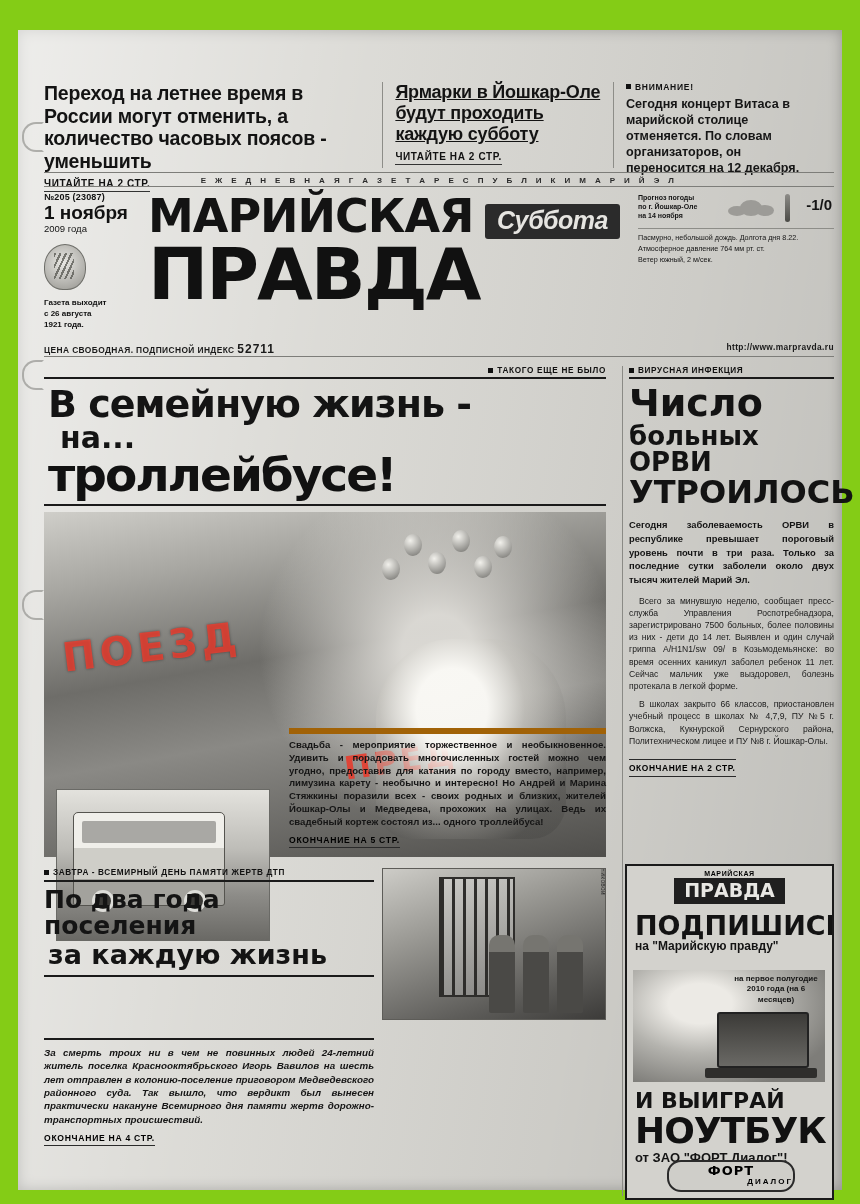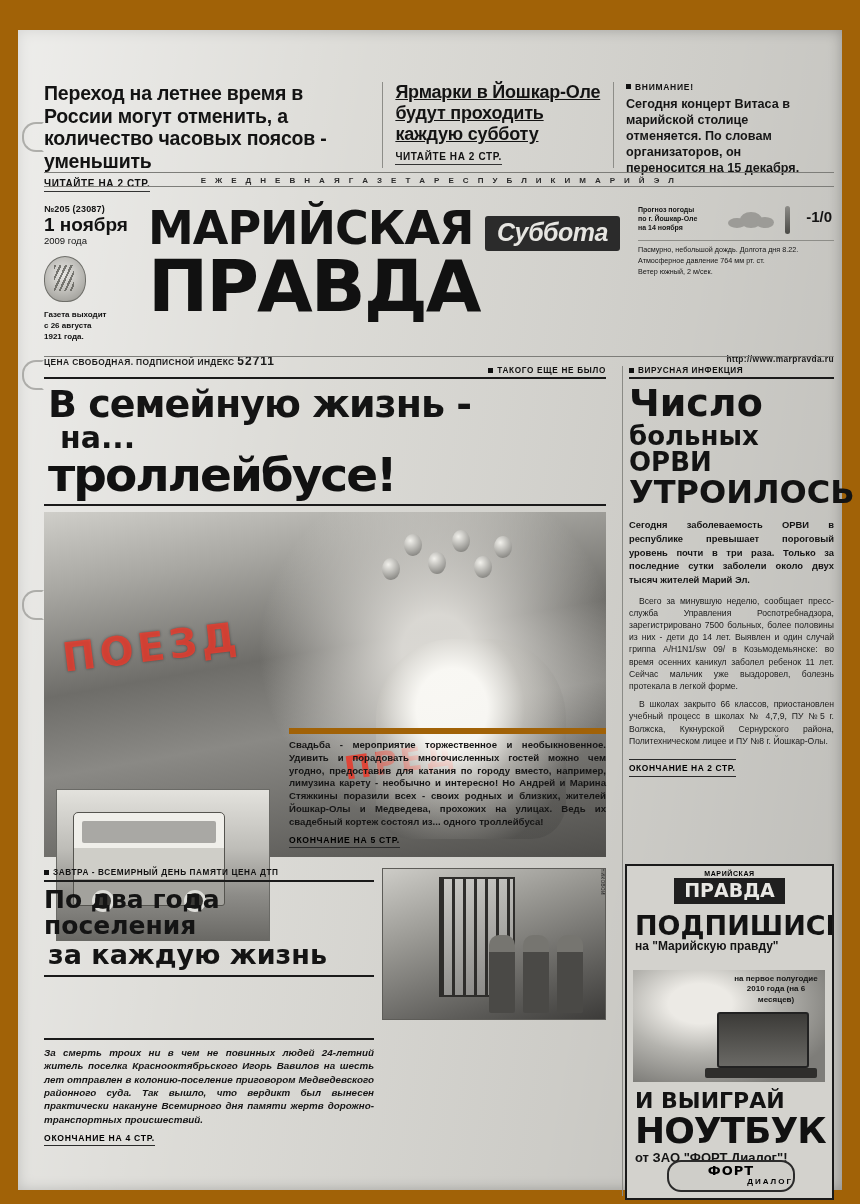--- a/index.html
+++ b/index.html
@@ -5,21 +5,21 @@
   html, body {
     margin: 0;
     padding: 0;
     background: #b9b9b7;
   }
   .page {
     position: relative;
     width: 860px;
     height: 1204px;
     margin: 0 auto;
-    background: #a16207;
+    background: #84cc16;
     font-family: "Liberation Sans", sans-serif;
     overflow: hidden;
   }
   
   .sheet {
     position: absolute;
     left: 18px;
     top: 30px;
     width: 824px;
     height: 1160px;
@@ -119,21 +119,21 @@
     left: 26px;
     width: 790px;
     height: 1px;
     background: #7d7d79;
   }
 
   
   .masthead {
     position: absolute;
     left: 26px;
-    top: 172px;
+    top: 160px;
     width: 790px;
     height: 162px;
   }
   .mh-left {
     position: absolute;
     left: 0; top: 2px;
     width: 98px;
     font-size: 9px;
     color: #111;
   }
@@ -639,21 +639,21 @@
         <div class="read-more">ЧИТАЙТЕ НА 2 СТР.</div>
       </div>
 
       <div class="teaser t2">
         <h2>Ярмарки в Йошкар-Оле будут проходить каждую субботу</h2>
         <div class="read-more">ЧИТАЙТЕ НА 2 СТР.</div>
       </div>
 
       <div class="teaser t3">
         <div class="kicker"><span class="sq"></span><span>ВНИМАНИЕ!</span></div>
-        <p>Сегодня концерт Витаса в марийской столице отменяется. По словам организаторов, он переносится на 15 декабря.</p>
+        <p>Сегодня концерт Витаса в марийской столице отменяется. По словам организаторов, он переносится на 12 декабря.</p>
       </div>
     </div>
 
     <div class="hr-thin" style="top:142px"></div>
     <div class="rule-text">Е Ж Е Д Н Е В Н А Я   Г А З Е Т А   Р Е С П У Б Л И К И   М А Р И Й   Э Л</div>
     <div class="hr-thin" style="top:156px"></div>
 
     <div class="masthead">
 
       <div class="mh-left">
@@ -737,21 +737,21 @@
           </div>
         </div>
 
         <div class="cap-box">
           <p>Свадьба - мероприятие торжественное и необыкновенное. Удивить и порадовать многочисленных гостей можно чем угодно, предоставив для катания по городу вместо, например, лимузина карету - необычно и интересно! Но Андрей и Марина Стяжкины поразили всех - своих родных и близких, жителей Йошкар-Олы и Медведева, прохожих на улицах. Ведь их свадебный кортеж состоял из... одного троллейбуса!</p>
           <div class="cont-link">ОКОНЧАНИЕ НА 5 СТР.</div>
         </div>
 
         <div class="story2">
           <div class="story2-kicker">
-            <span style="display:inline-block;width:5px;height:5px;background:#111;margin-right:4px"></span><span>ЗАВТРА - ВСЕМИРНЫЙ ДЕНЬ ПАМЯТИ ЦЕНА ДТП</span>
+            <span style="display:inline-block;width:5px;height:5px;background:#111;margin-right:4px"></span><span>ЗАВТРА - ВСЕМИРНЫЙ ДЕНЬ ПАМЯТИ ЖЕРТВ ДТП</span>
           </div>
 
           <div class="story2-head">
             <div class="h1">По два года поселения</div>
             <div class="h2">за каждую жизнь</div>
           </div>
 
           <div class="photo story2-photo">
             <div class="bars"></div>
             <div class="figs">

